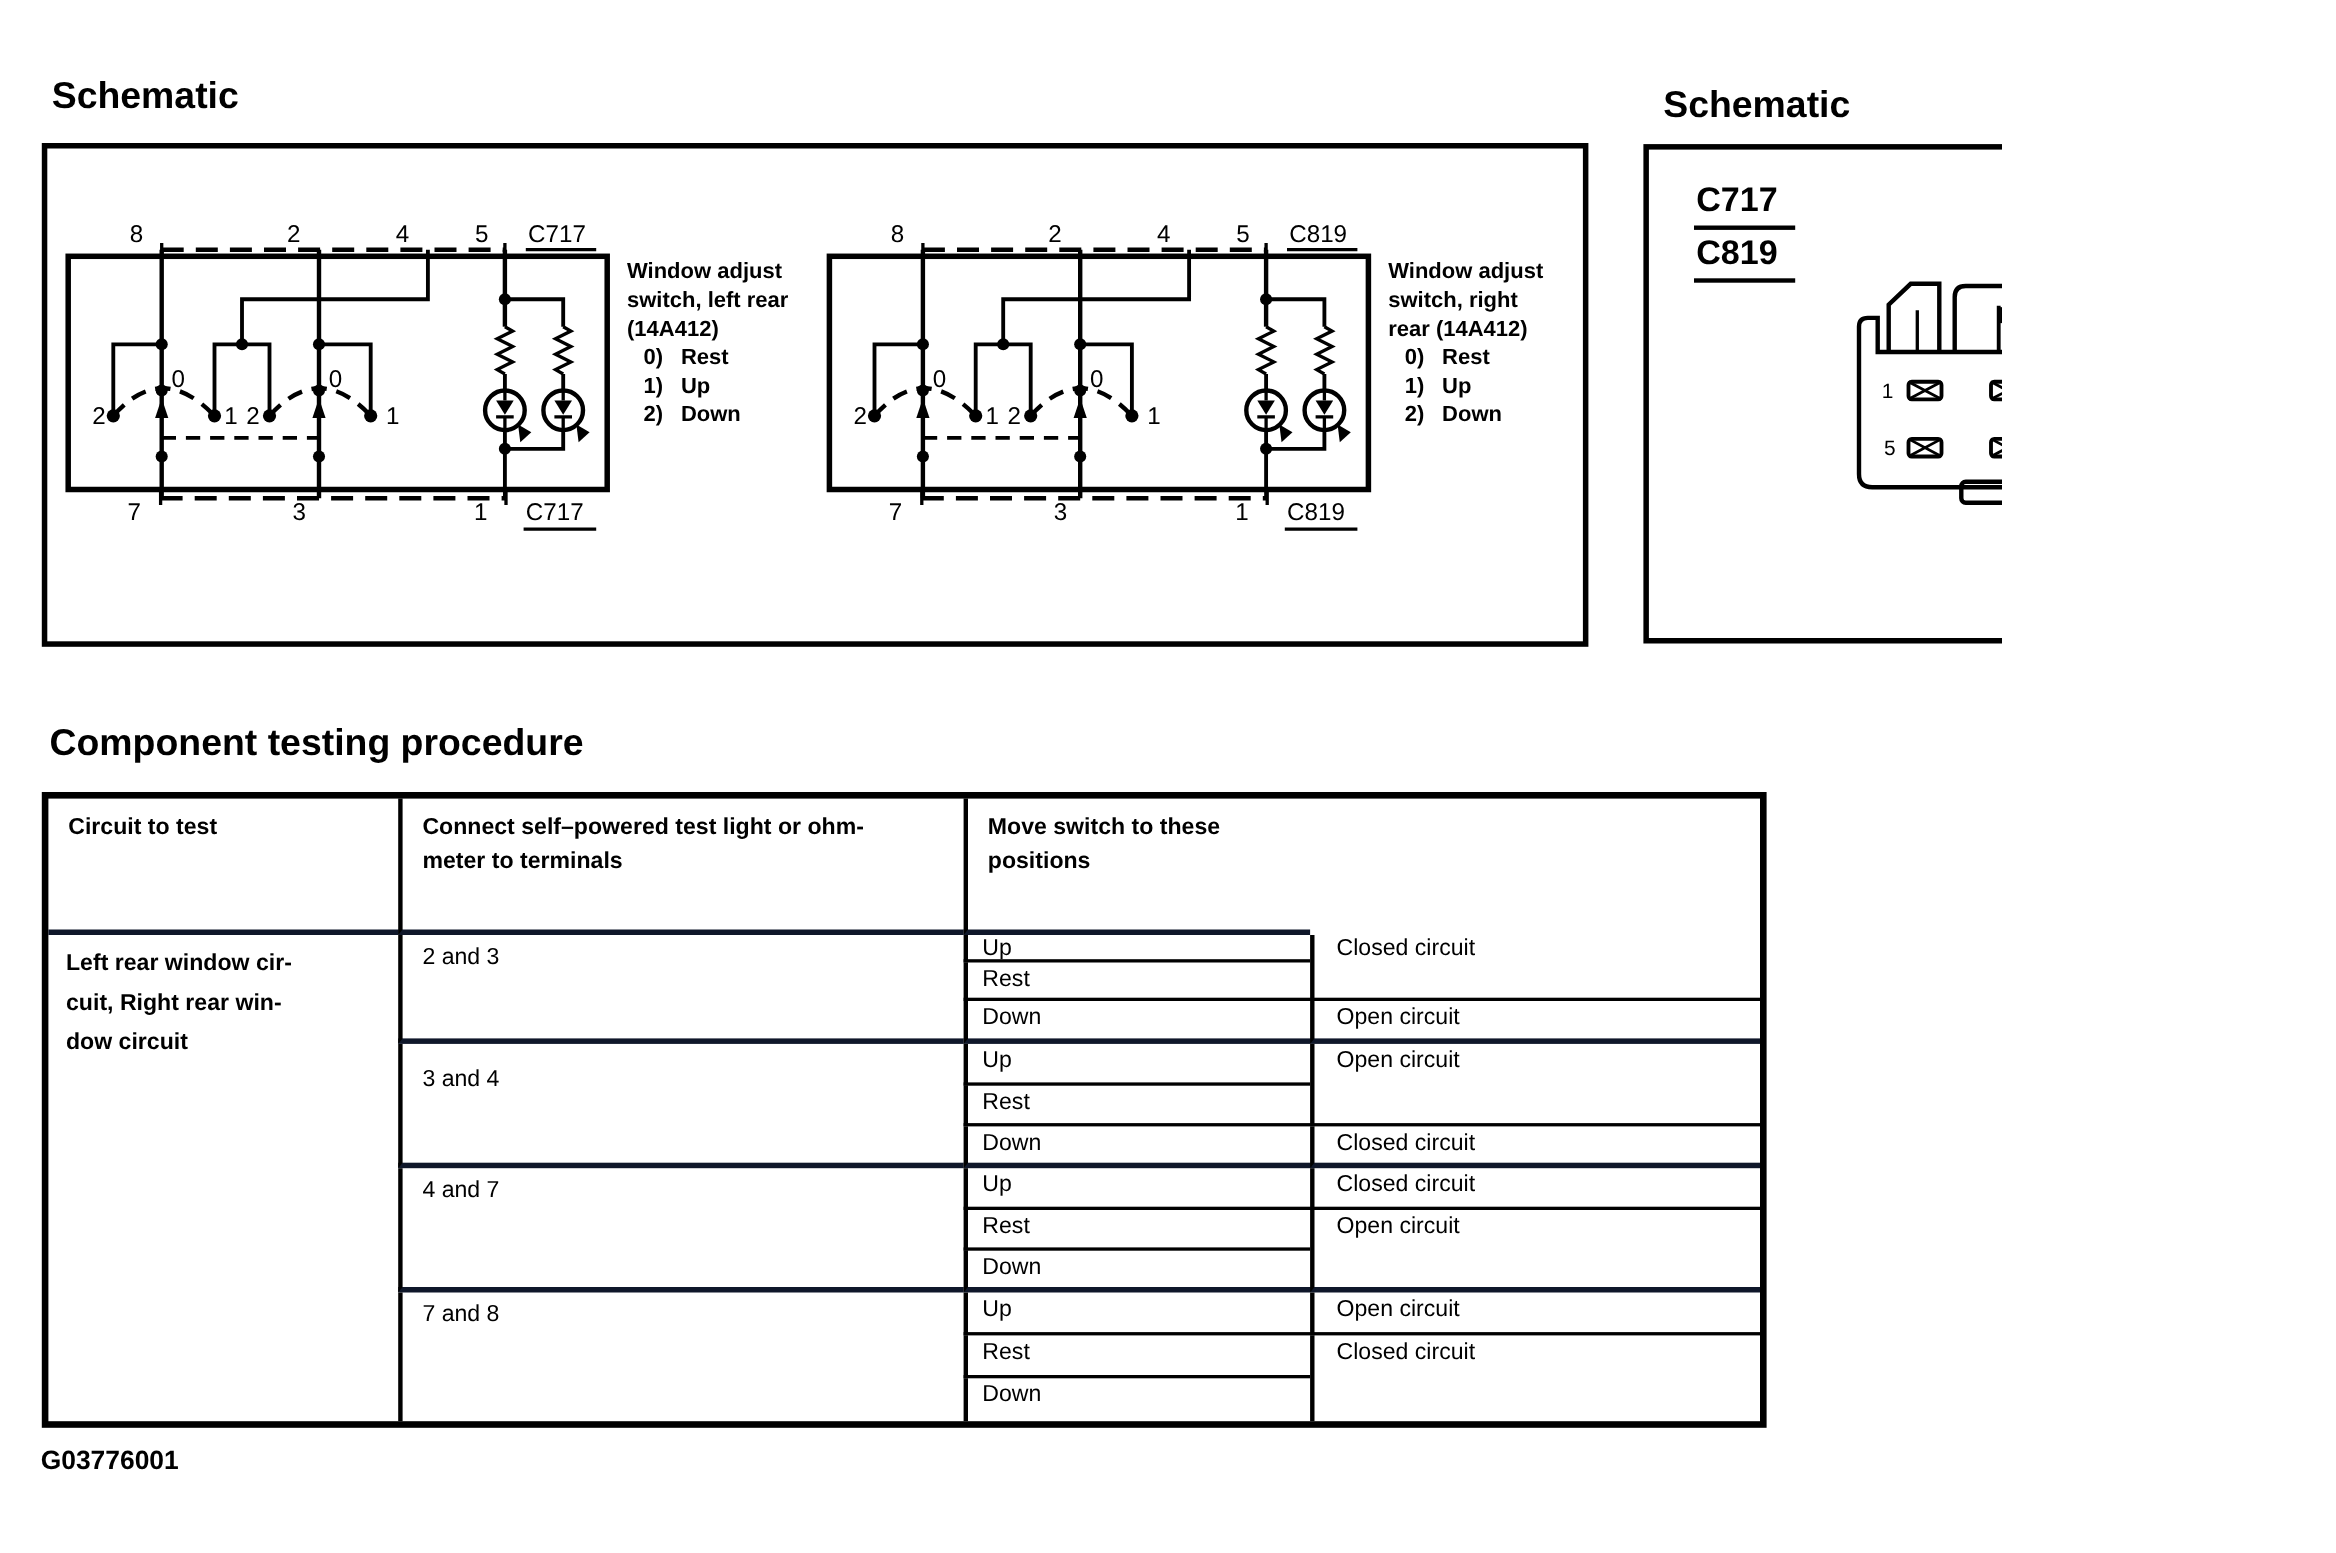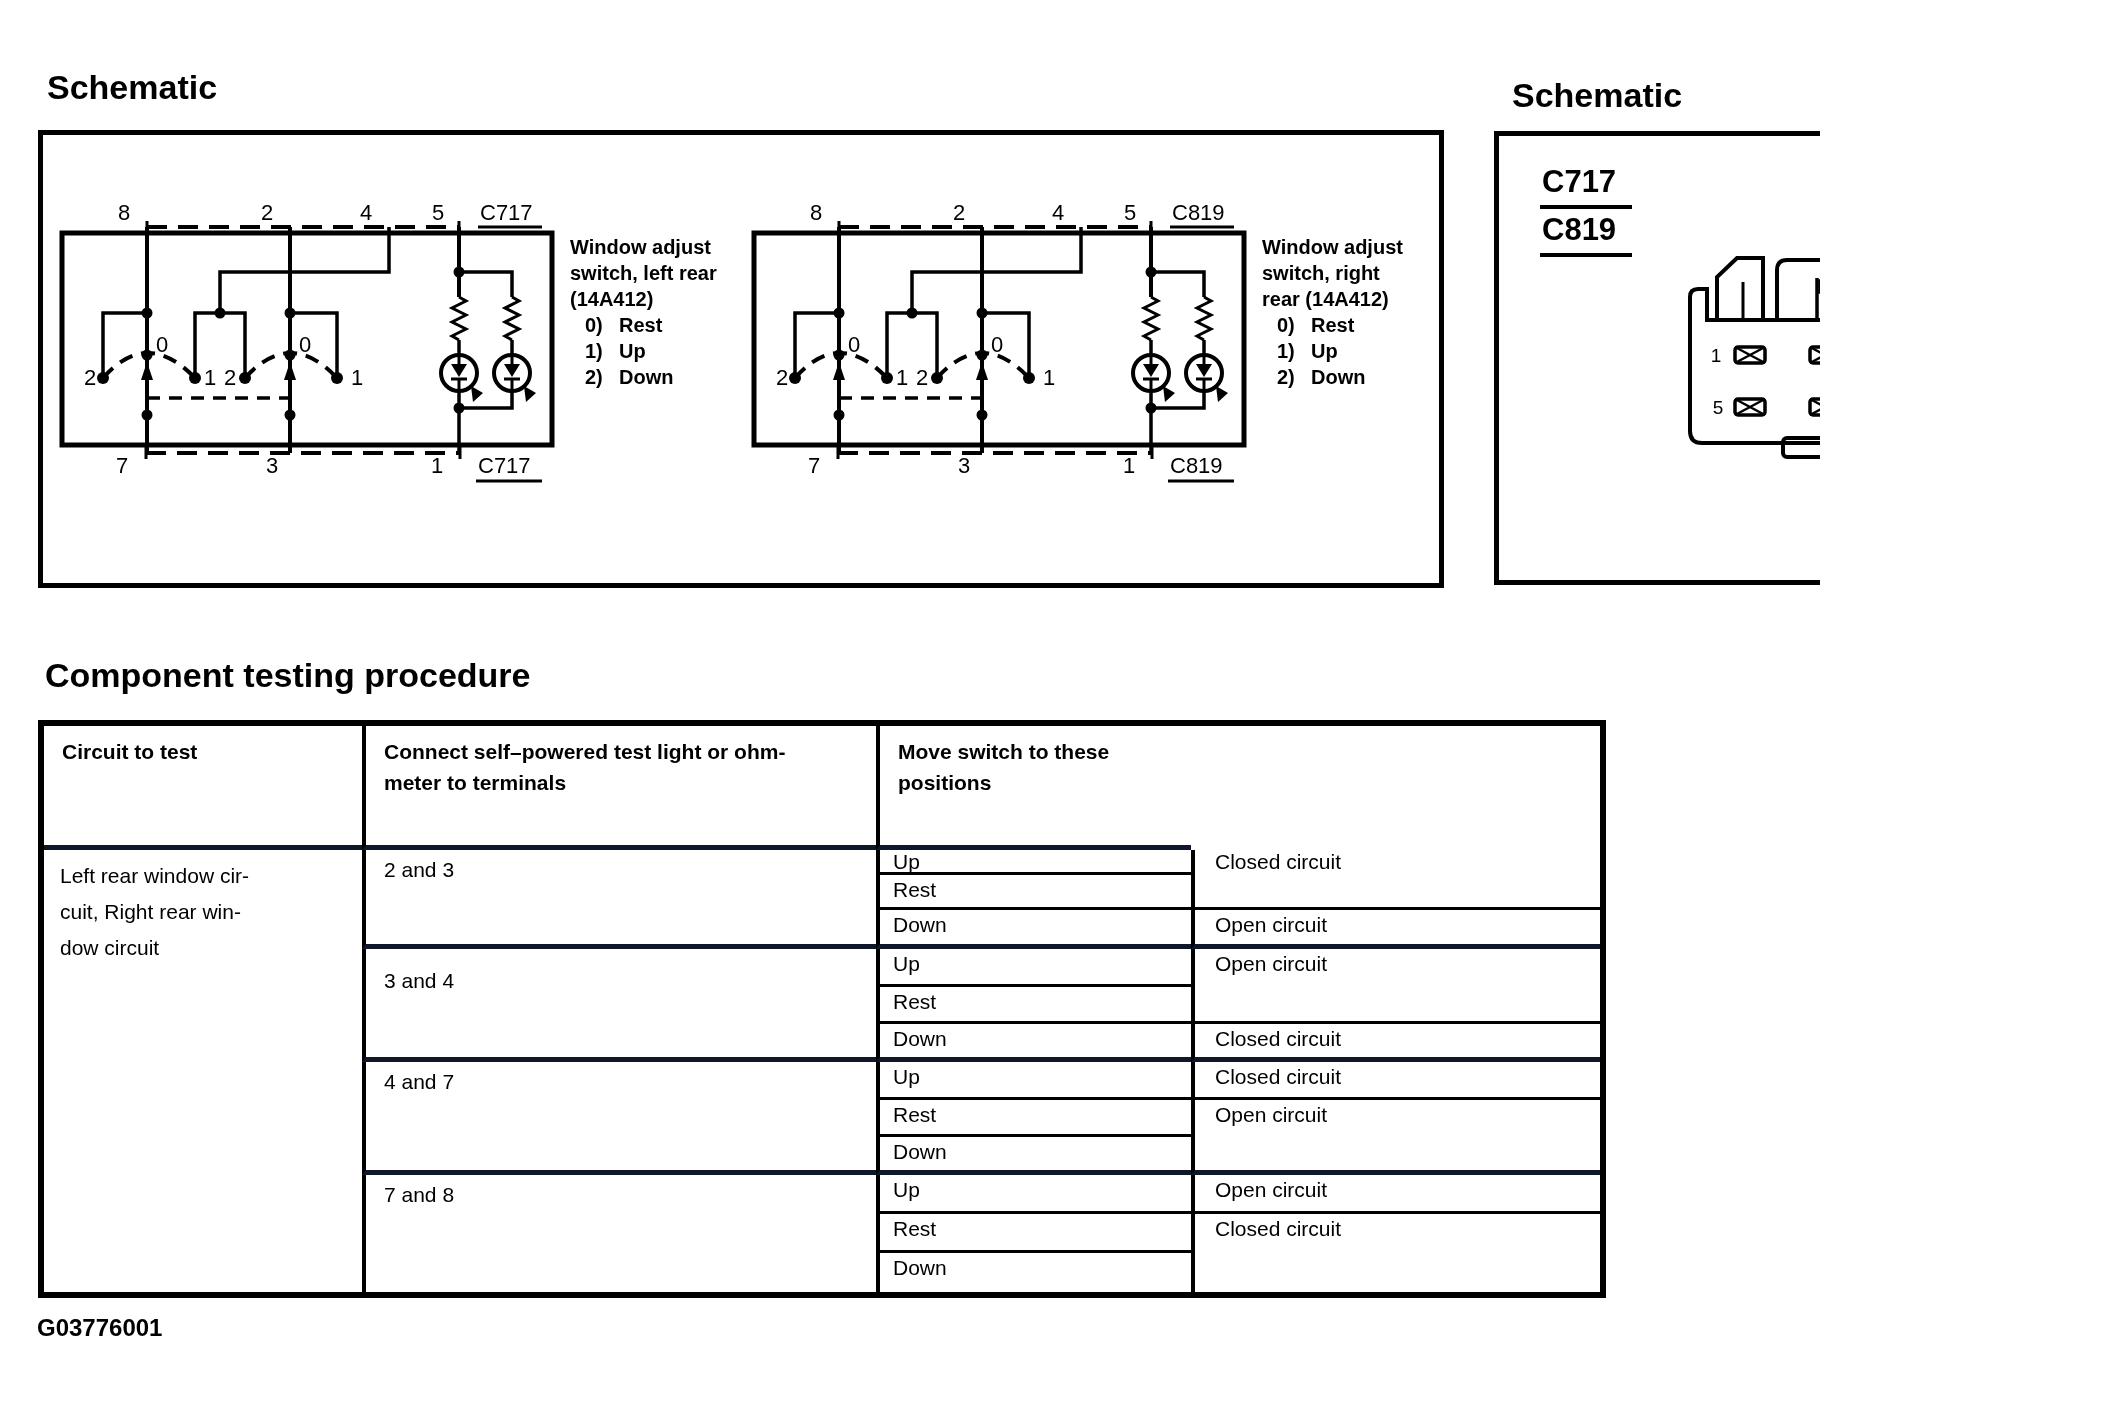--- a/index.html
+++ b/index.html
@@ -24,21 +24,21 @@
             grid-template-columns:318px 514px 315px 409px;
             grid-template-rows:124px 25px 35px 39px 38px 37px 38px 38px 37px 38px 39px 39px 39px;}
   .cell{box-sizing:border-box;font-size:21px;overflow:hidden;}
   .bl{border-left:4px solid #000;}
   .bb3{border-bottom:3px solid #000;}
   .bb5{border-bottom:5px solid #0f172a;}
   .th{font-weight:bold;padding:10px 14px 0 18px;line-height:31px;}
   .term{padding:8px 0 0 18px;}
   .pos{padding:3px 0 0 13px;}
   .res{padding:3px 0 0 20px;}
-  .circuit{font-weight:normal;padding:8px 10px 0 16px;line-height:36px;}
+  .circuit{font-weight:bold;padding:8px 10px 0 16px;line-height:36px;}
 </style>
 </head>
 <body>
 
 <div class="canvas">
 
   <div class="h1" style="left:47px;top:68px;">Schematic</div>
   <div class="h1" style="left:1512px;top:76px;">Schematic</div>
   <div class="h1" style="left:45px;top:656px;">Component testing procedure</div>
 

